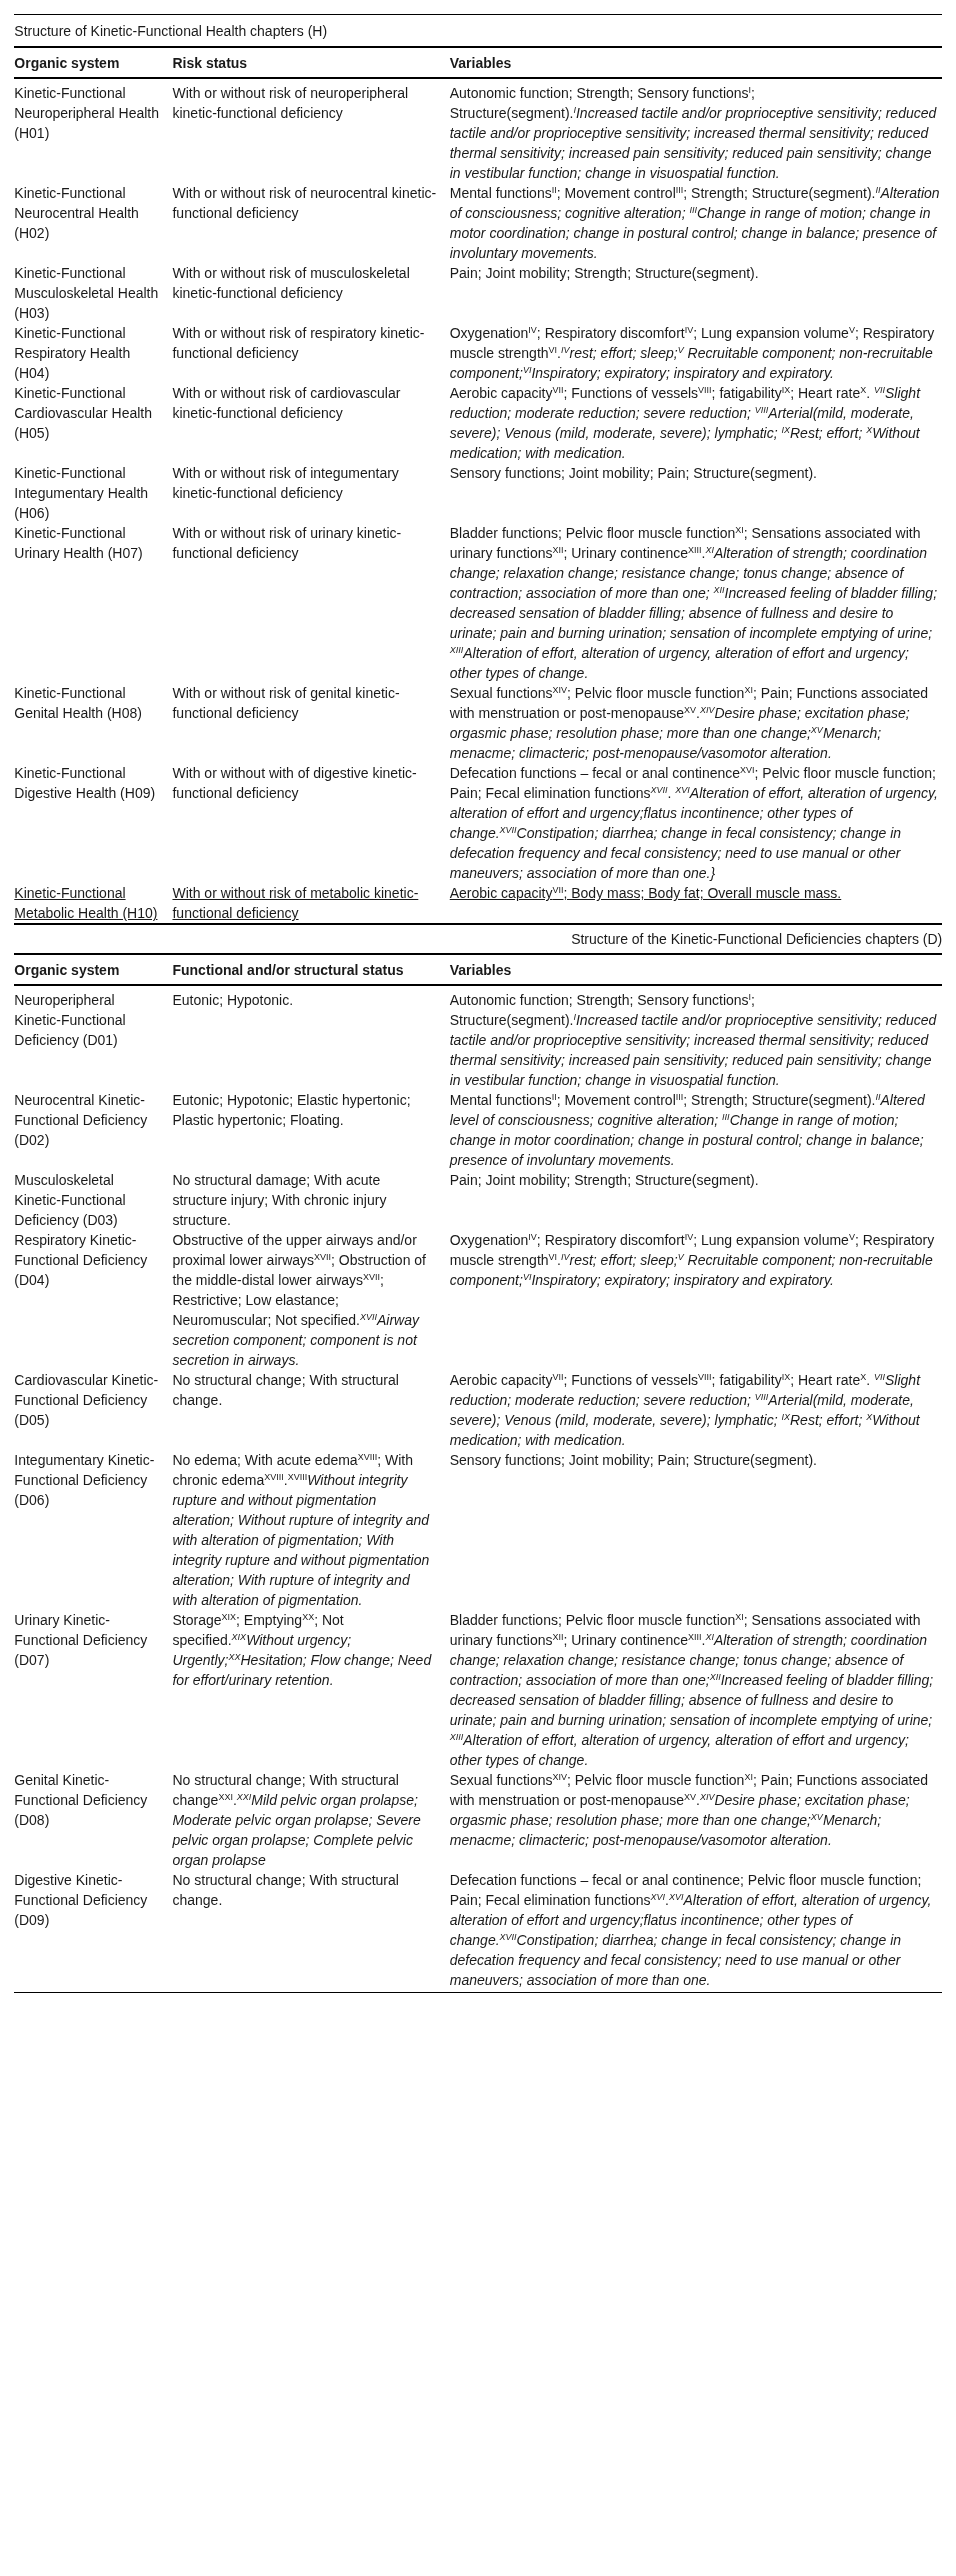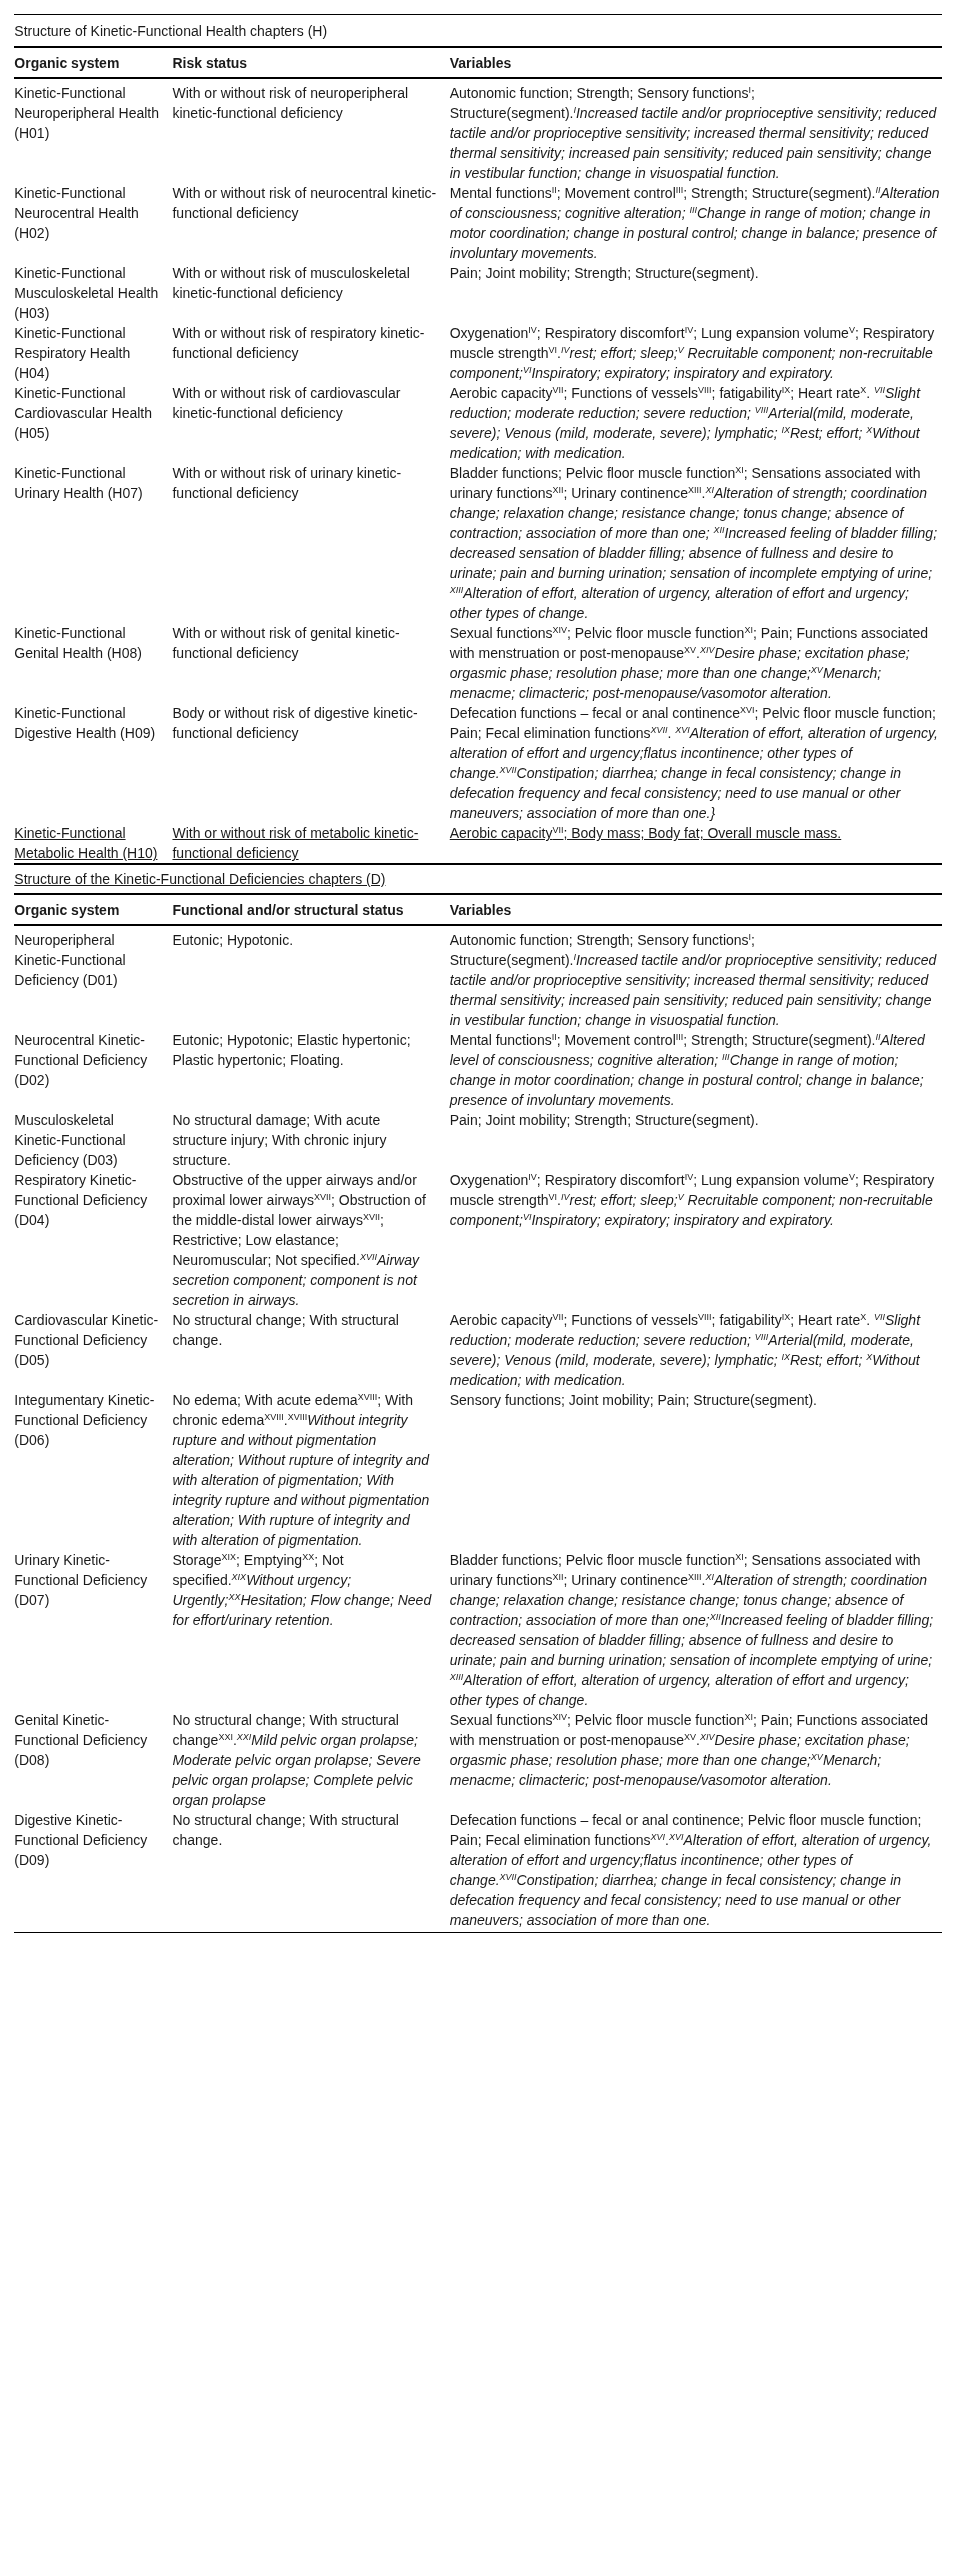--- a/index.html
+++ b/index.html
@@ -9,21 +9,21 @@
     font-size: 14px; color: #1a1a1a;
   }
   .wrap { padding: 14.3px 14.3px 0 14.3px; }
   table { width: 928px; border-collapse: collapse; table-layout: fixed; }
   col.c1 { width: 158px; }
   col.c2 { width: 277px; }
   col.c3 { width: 492px; }
   td, th { vertical-align: top; text-align: left; font-weight: normal; line-height: 20px; padding: 0; }
   .title-row td { border-top: 1px solid #000; padding: 5.7px 0 4.8px 0; }
   .title-row.h td { text-align: left; }
-  .title-row.d td { text-align: left; border-top: 2.9px solid #000; padding: 3.8px 0 3.8px 0; text-decoration: underline; }
+  .title-row.d td { text-align: right; border-top: 2.9px solid #000; padding: 3.8px 0 3.8px 0; }
   .head-row th { border-top: 2.9px solid #000; border-bottom: 2.9px solid #000; padding: 4.8px 0 4.8px 0; font-weight: bold; }
   tbody.rows td { padding-bottom: 0; }
   tbody.rows tr:first-child td { padding-top: 3.8px; }
   .c-sys { padding-right: 9.6px; }
   .c-status { padding-right: 13.4px; }
   .c-vars { padding-left: 0; }
   .last td { padding-bottom: 1.9px; text-decoration: underline; }
   .bottom-rule { width: 928px; border-top: 1.9px solid #000; margin-top: 1.9px; }
   sup { font-size: 9px; line-height: 0; vertical-align: 4.8px; }
   i { font-style: italic; }
@@ -69,32 +69,37 @@
           <td class="c-sys">Kinetic-Functional Respiratory Health (H04)</td>
           <td class="c-status"><span>With or without risk of respiratory kinetic-functional deficiency</span></td>
           <td class="c-vars"><span>Oxygenation</span><sup>IV</sup><span>; Respiratory discomfort</span><sup>IV</sup><span>; Lung expansion volume</span><sup>V</sup><span>; Respiratory muscle strength</span><sup>VI</sup><span>.</span><sup><i>IV</i></sup><i>rest; effort; sleep;</i><sup><i>V</i></sup><i> Recruitable component; non-recruitable component;</i><sup><i>VI</i></sup><i>Inspiratory; expiratory; inspiratory and expiratory.</i></td>
         </tr>
         <tr>
           <td class="c-sys">Kinetic-Functional Cardiovascular Health (H05)</td>
           <td class="c-status"><span>With or without risk of cardiovascular kinetic-functional deficiency</span></td>
           <td class="c-vars"><span>Aerobic capacity</span><sup>VII</sup><span>; Functions of vessels</span><sup>VIII</sup><span>; fatigability</span><sup>IX</sup><span>; Heart rate</span><sup>X</sup><span>. </span><sup><i>VII</i></sup><i>Slight reduction; moderate reduction; severe reduction; </i><sup><i>VIII</i></sup><i>Arterial(mild, moderate, severe); Venous (mild, moderate, severe); lymphatic; </i><sup><i>IX</i></sup><i>Rest; effort; </i><sup><i>X</i></sup><i>Without medication; with medication.</i></td>
         </tr>
         <tr>
+          <td class="c-sys">Kinetic-Functional Integumentary Health (H06)</td>
+          <td class="c-status"><span>With or without risk of integumentary kinetic-functional deficiency</span></td>
+          <td class="c-vars"><span>Sensory functions; Joint mobility; Pain; Structure(segment).</span></td>
+        </tr>
+        <tr>
           <td class="c-sys">Kinetic-Functional Urinary Health (H07)</td>
           <td class="c-status"><span>With or without risk of urinary kinetic-functional deficiency</span></td>
           <td class="c-vars"><span>Bladder functions; Pelvic floor muscle function</span><sup>XI</sup><span>; Sensations associated with urinary functions</span><sup>XII</sup><span>; Urinary continence</span><sup>XIII</sup><span>.</span><sup><i>XI</i></sup><i>Alteration of strength; coordination change; relaxation change; resistance change; tonus change; absence of contraction; association of more than one; </i><sup><i>XII</i></sup><i>Increased feeling of bladder filling; decreased sensation of bladder filling; absence of fullness and desire to urinate; pain and burning urination; sensation of incomplete emptying of urine; </i><sup><i>XIII</i></sup><i>Alteration of effort, alteration of urgency, alteration of effort and urgency; other types of change.</i></td>
         </tr>
         <tr>
           <td class="c-sys">Kinetic-Functional Genital Health (H08)</td>
           <td class="c-status"><span>With or without risk of genital kinetic-functional deficiency</span></td>
           <td class="c-vars"><span>Sexual functions</span><sup>XIV</sup><span>; Pelvic floor muscle function</span><sup>XI</sup><span>; Pain; Functions associated with menstruation or post-menopause</span><sup>XV</sup><span>.</span><sup><i>XIV</i></sup><i>Desire phase; excitation phase; orgasmic phase; resolution phase; more than one change;</i><sup><i>XV</i></sup><i>Menarch; menacme; climacteric; post-menopause/vasomotor alteration.</i></td>
         </tr>
         <tr>
           <td class="c-sys">Kinetic-Functional Digestive Health (H09)</td>
-          <td class="c-status"><span>Body or without risk of digestive kinetic-functional deficiency</span></td>
+          <td class="c-status"><span>With or without with of digestive kinetic-functional deficiency</span></td>
           <td class="c-vars"><span>Defecation functions – fecal or anal continence</span><sup>XVI</sup><span>; Pelvic floor muscle function; Pain; Fecal elimination functions</span><sup><i>XVII</i></sup><span>. </span><sup><i>XVI</i></sup><i>Alteration of effort, alteration of urgency, alteration of effort and urgency;flatus incontinence; other types of change.</i><sup><i>XVII</i></sup><i>Constipation; diarrhea; change in fecal consistency; change in defecation frequency and fecal consistency; need to use manual or other maneuvers; association of more than one.}</i></td>
         </tr>
         <tr class="last">
           <td class="c-sys">Kinetic-Functional Metabolic Health (H10)</td>
           <td class="c-status"><span>With or without risk of metabolic kinetic-functional deficiency</span></td>
           <td class="c-vars"><span>Aerobic capacity</span><sup>VII</sup><span>; Body mass; Body fat; Overall muscle mass.</span></td>
         </tr>
       </tbody>
 
     <tbody>

